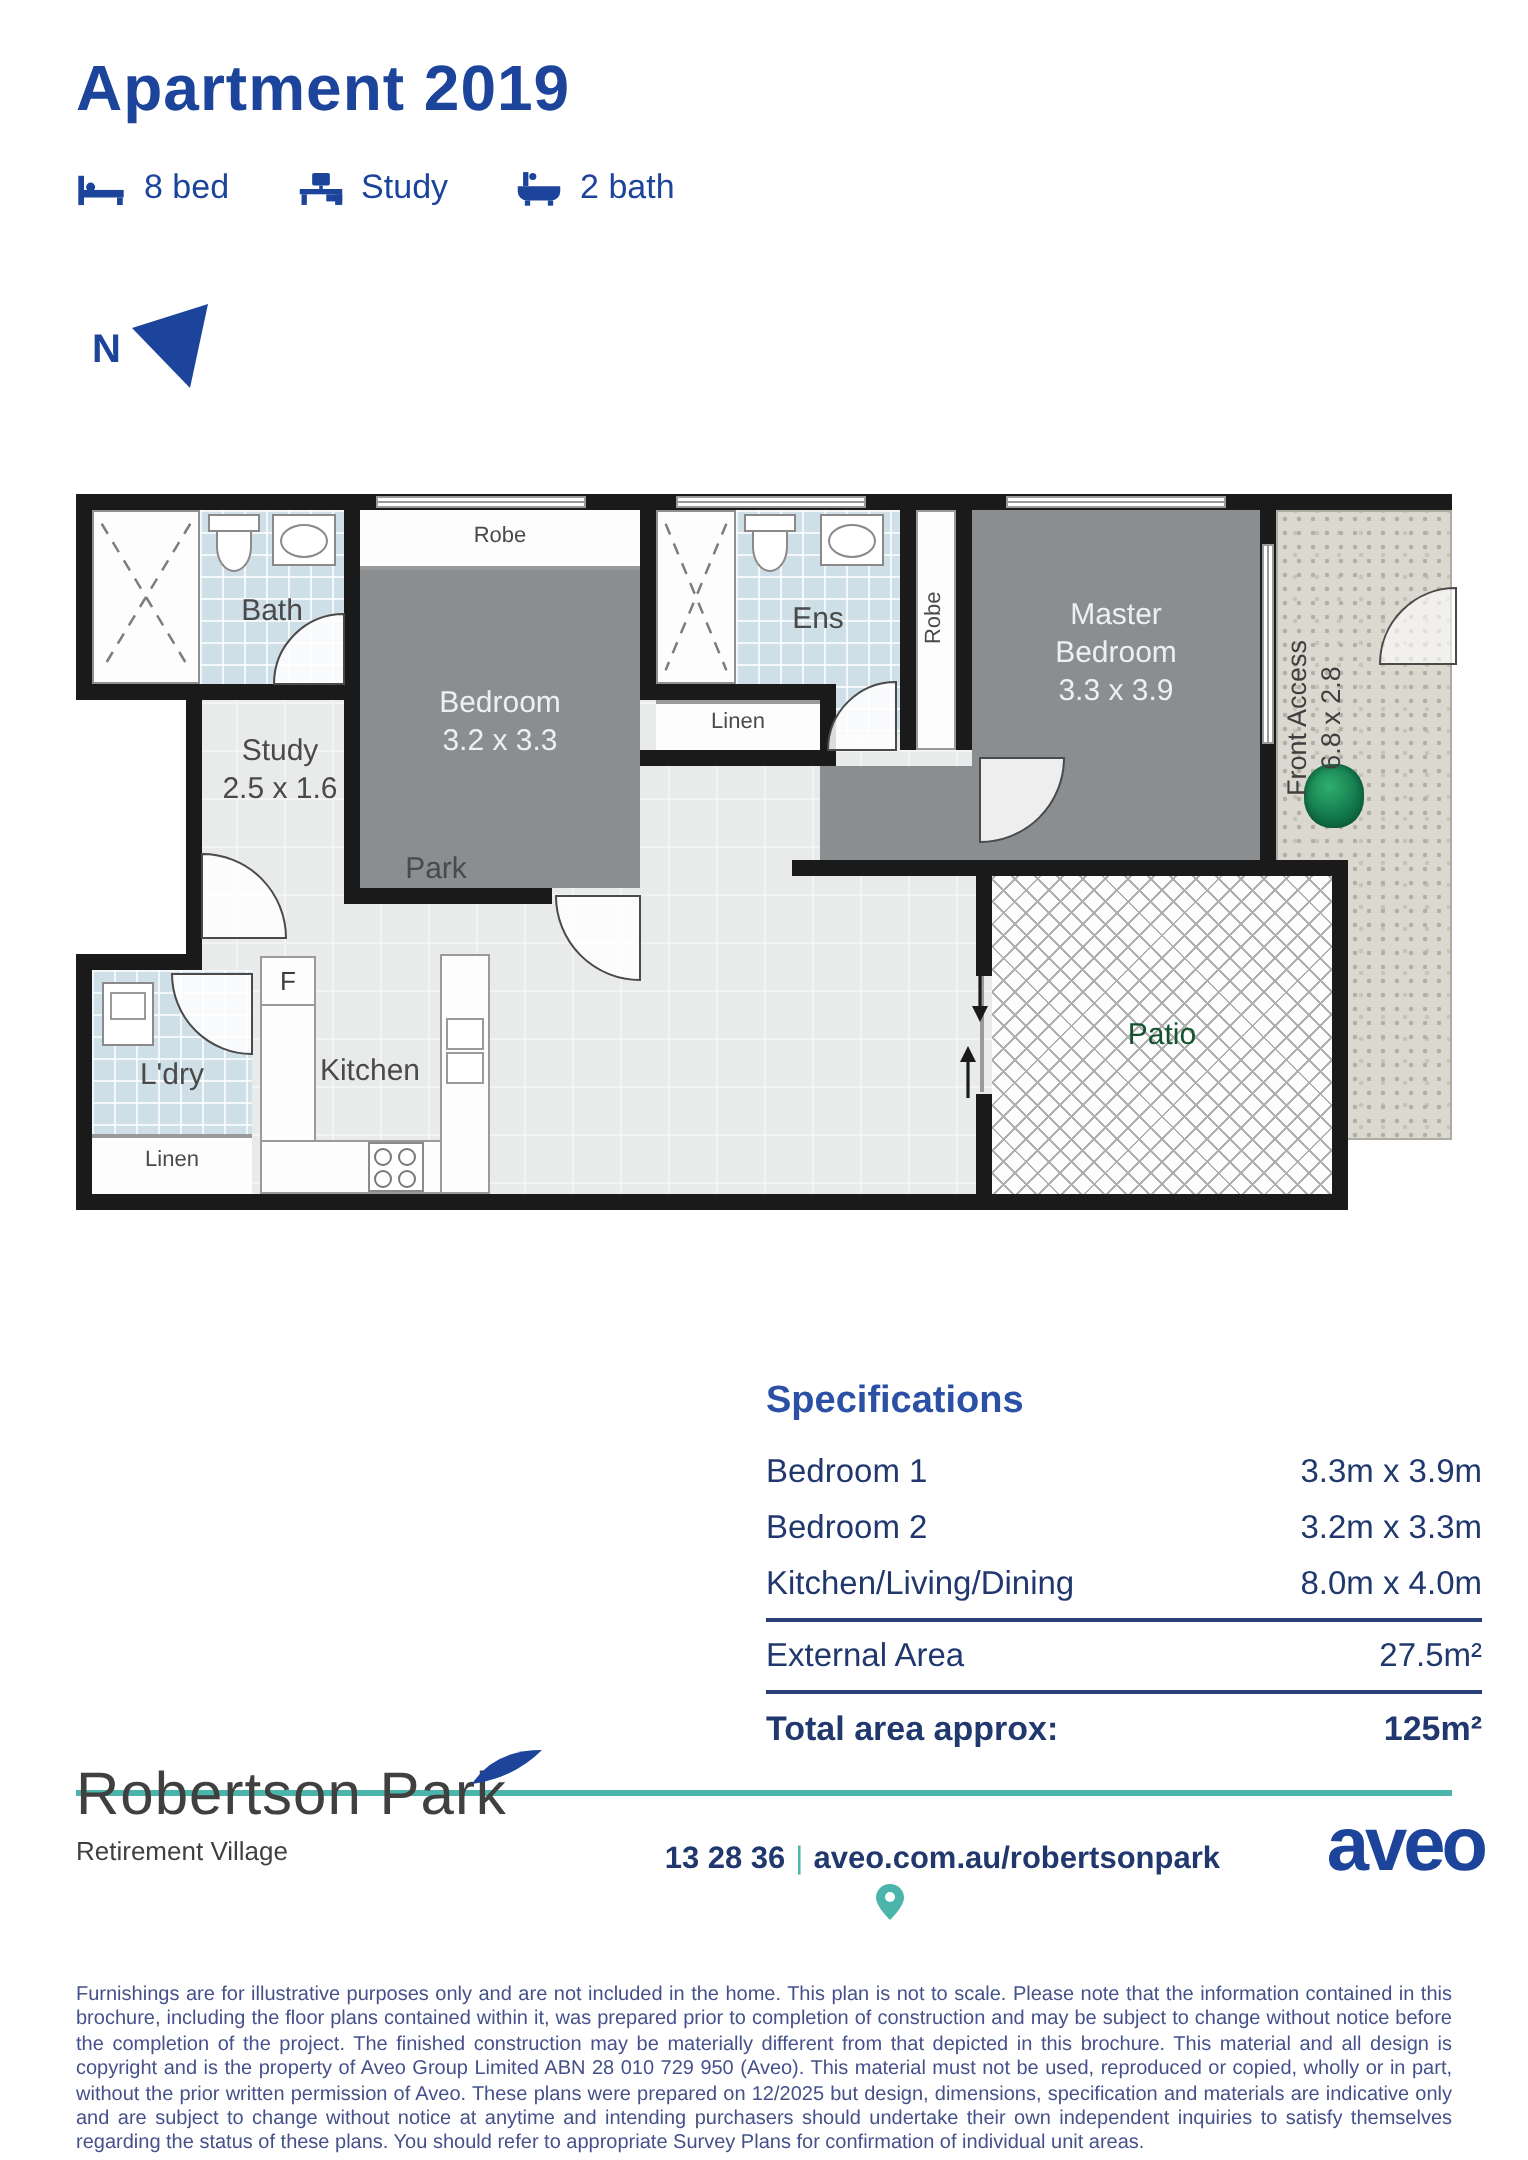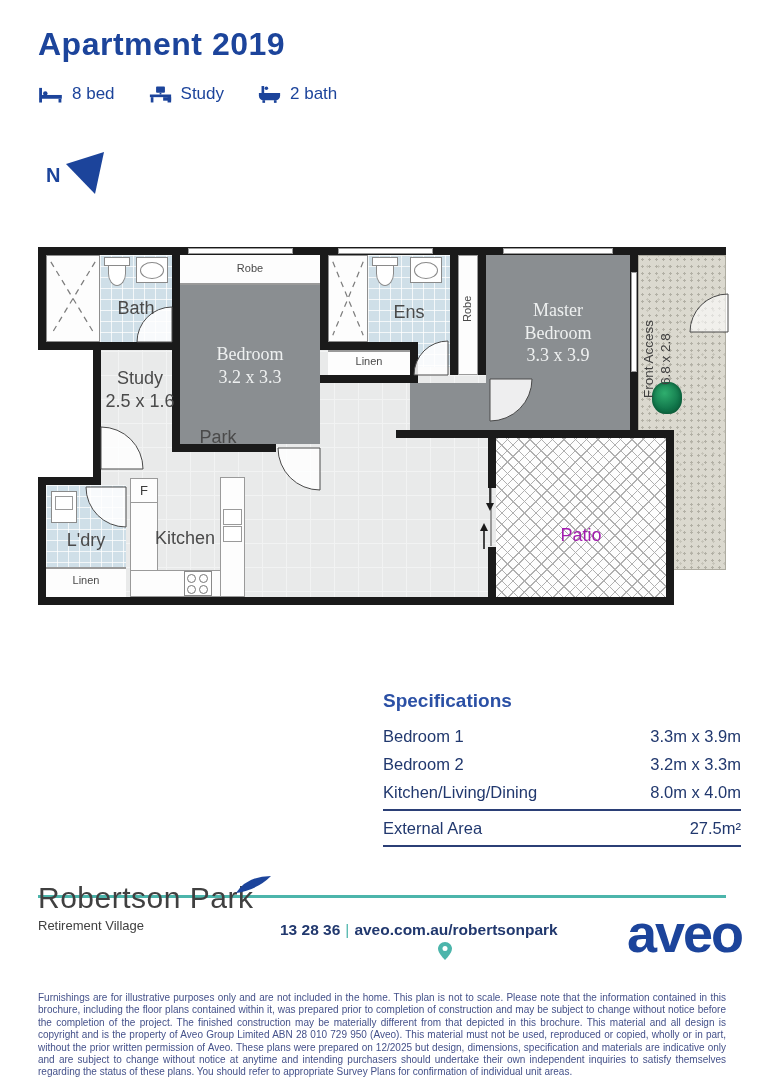--- a/index.html
+++ b/index.html
@@ -53,23 +53,23 @@
     left:458px; top:191px; width:170px; height:159px;
     background:
       repeating-linear-gradient(45deg, transparent 0 7px, #b0b0b0 7px 8px),
       repeating-linear-gradient(-45deg, transparent 0 7px, #b0b0b0 7px 8px),
       #fdfdfd;
   }
   .wall { background:#1a1a1a; }
   .window { background:#ffffff; border:1px solid #9a9a9a; }
   .window.h { background:linear-gradient(#fff 42%, #9a9a9a 42%, #9a9a9a 58%, #fff 58%); }
   .window.v { background:linear-gradient(90deg,#fff 42%, #9a9a9a 42%, #9a9a9a 58%, #fff 58%); }
-  .plan-label { color:#4a4a4a; font-size:18px; text-align:center; line-height:1.25; }
+  .plan-label { color:#4a4a4a; font-size:15px; text-align:center; line-height:1.25; }
   .plan-label.small { font-size:11px; }
-  .plan-label.onDark { color:#eef0f0;font-family:Liberation Serif, serif; }
+  .plan-label.onDark { color:#eef0f0; }
   .rot { transform:rotate(-90deg); }
   .tree {
     left:614px; top:135px; width:30px; height:32px; border-radius:46%;
     background:radial-gradient(circle at 42% 35%, #2fae6e, #11754a 60%, #0c5c39 100%);
     box-shadow:inset 0 0 4px #0a4f30;
   }
   
   .fixture { position:absolute; }
   .cistern { width:26px; height:9px; background:#fff; border:1px solid #8a8a8a; }
   .bowl { width:18px; height:20px; margin:0 auto; background:#fff; border:1px solid #8a8a8a; border-top:none; border-radius:0 0 10px 10px / 0 0 14px 14px; }
@@ -88,24 +88,24 @@
   .specs h2 { font-size:19px; font-weight:bold; color:#2b50a5; margin-bottom:10px; }
   .spec-row { display:flex; justify-content:space-between; font-size:16.5px; padding:4.5px 0; }
   .spec-div { border-top:2px solid #2b3f76; margin:3px 0; }
   .spec-row.total { font-weight:bold; font-size:17px; }
   
   .tealline { position:absolute; left:38px; top:895px; width:688px; height:3px; background:#4cb5ab; }
   .rp { position:absolute; left:38px; top:881px; color:#404040; }
   .rp-name { position:relative; font-size:30px; letter-spacing:0.5px; }
   .rp-leaf { position:absolute; left:197px; top:-14px; }
   .rp-sub { font-size:13px; margin-top:3px; }
-  .contact { position:absolute; left:280px; top:918px; width:330px; text-align:left; color:#21386e; font-weight:bold; font-size:15.5px; line-height:1.55; }
+  .contact { position:absolute; left:280px; top:918px; width:330px; text-align:right; color:#21386e; font-weight:bold; font-size:15.5px; line-height:1.55; }
   .contact .sep { color:#4cb5ab; font-weight:normal; padding:0 5px; }
   .addr { display:flex; align-items:center; justify-content:center; gap:6px; }
-  .aveo { position:absolute; right:22px; top:902px; font-size:54px; font-weight:bold; color:#1c449b; letter-spacing:-2px; }
+  .aveo { position:absolute; right:22px; top:902px; font-size:38px; font-weight:bold; color:#1c449b; letter-spacing:-2px; }
   .disclaimer {
     position:absolute; left:38px; top:992px; width:688px;
     font-size:10px; line-height:1.24; color:#44518a; text-align:justify;
   }
 </style>
 </head>
 <body>
 
 <div class="page">
 
@@ -282,21 +282,21 @@
       <div class="plan-label onDark" style="margin:0 auto; width:90px;">Master Bedroom</div>
       <div class="plan-label onDark">3.3 x 3.9</div>
     </div>
     <div class="rot" style="left:545px; top:90px; width:160px; height:44px; text-align:center; transform-origin:center;">
       <div class="plan-label" style="font-size:13.5px; color:#3f3f3f;">Front Access</div>
       <div class="plan-label" style="font-size:13.5px; color:#3f3f3f;">6.8 x 2.8</div>
     </div>
     <div class="plan-label" style="left:12px; top:282px; width:72px;">L'dry</div>
     <div class="plan-label small" style="left:8px; top:327px; width:80px;">Linen</div>
     <div class="plan-label" style="left:112px; top:280px; width:70px;">Kitchen</div>
-    <div class="plan-label" style="left:483px; top:277px; width:120px; color:#a21caf;">Patio</div>
+    <div class="plan-label" style="left:483px; top:262px; width:120px; color:#14532d;">Patio</div>
   </div>
 
   <div class="specs">
     <h2>Specifications</h2>
     <div class="spec-row">
       <span>Bedroom 1</span>
       <span>3.3m x 3.9m</span>
     </div>
     <div class="spec-row">
       <span>Bedroom 2</span>
@@ -305,20 +305,24 @@
     <div class="spec-row">
       <span>Kitchen/Living/Dining</span>
       <span>8.0m x 4.0m</span>
     </div>
     <div class="spec-div"></div>
     <div class="spec-row">
       <span>External Area</span>
       <span>27.5m²</span>
     </div>
     <div class="spec-div"></div>
+    <div class="spec-row total">
+      <span>Total area approx:</span>
+      <span>125m²</span>
+    </div>
   </div>
 
   <div class="tealline"></div>
 
   <div class="rp">
     <div class="rp-name">
       <span>Robertson Park</span>
       <span class="rp-leaf">
         <svg width="38" height="20" viewBox="0 0 38 20">
             <path d="M1,19 Q12,2 36,2 Q22,16 1,19 Z" fill="#1c449b"></path>

